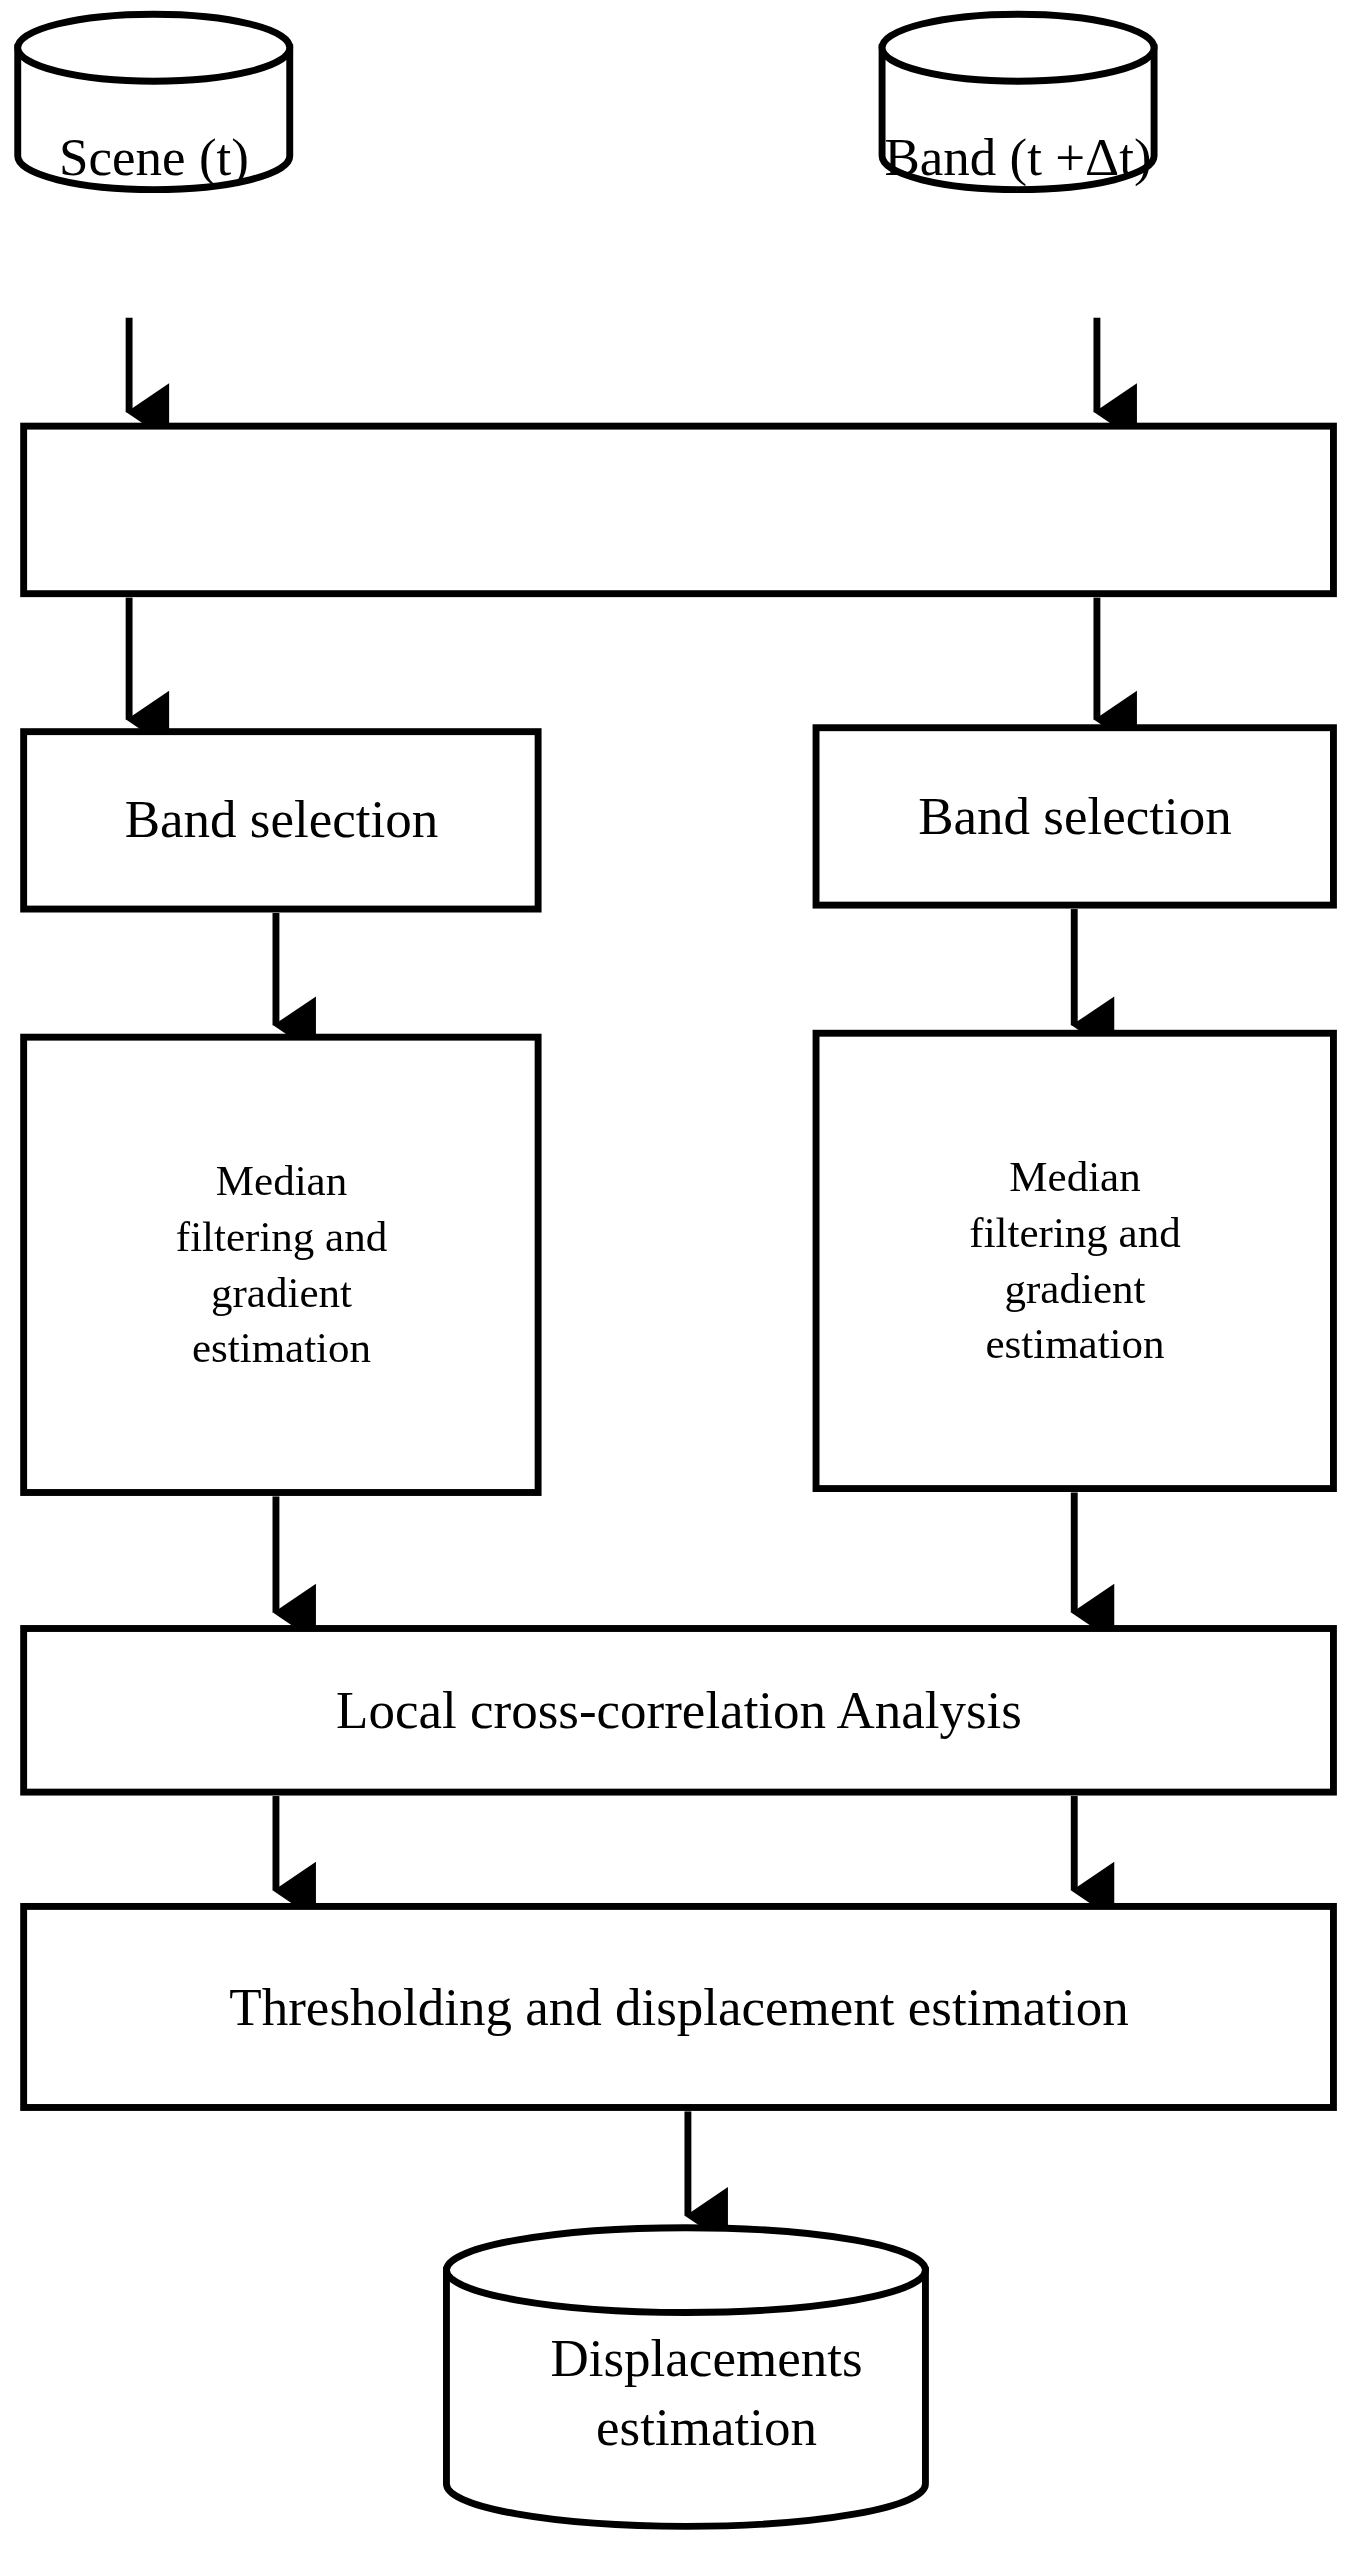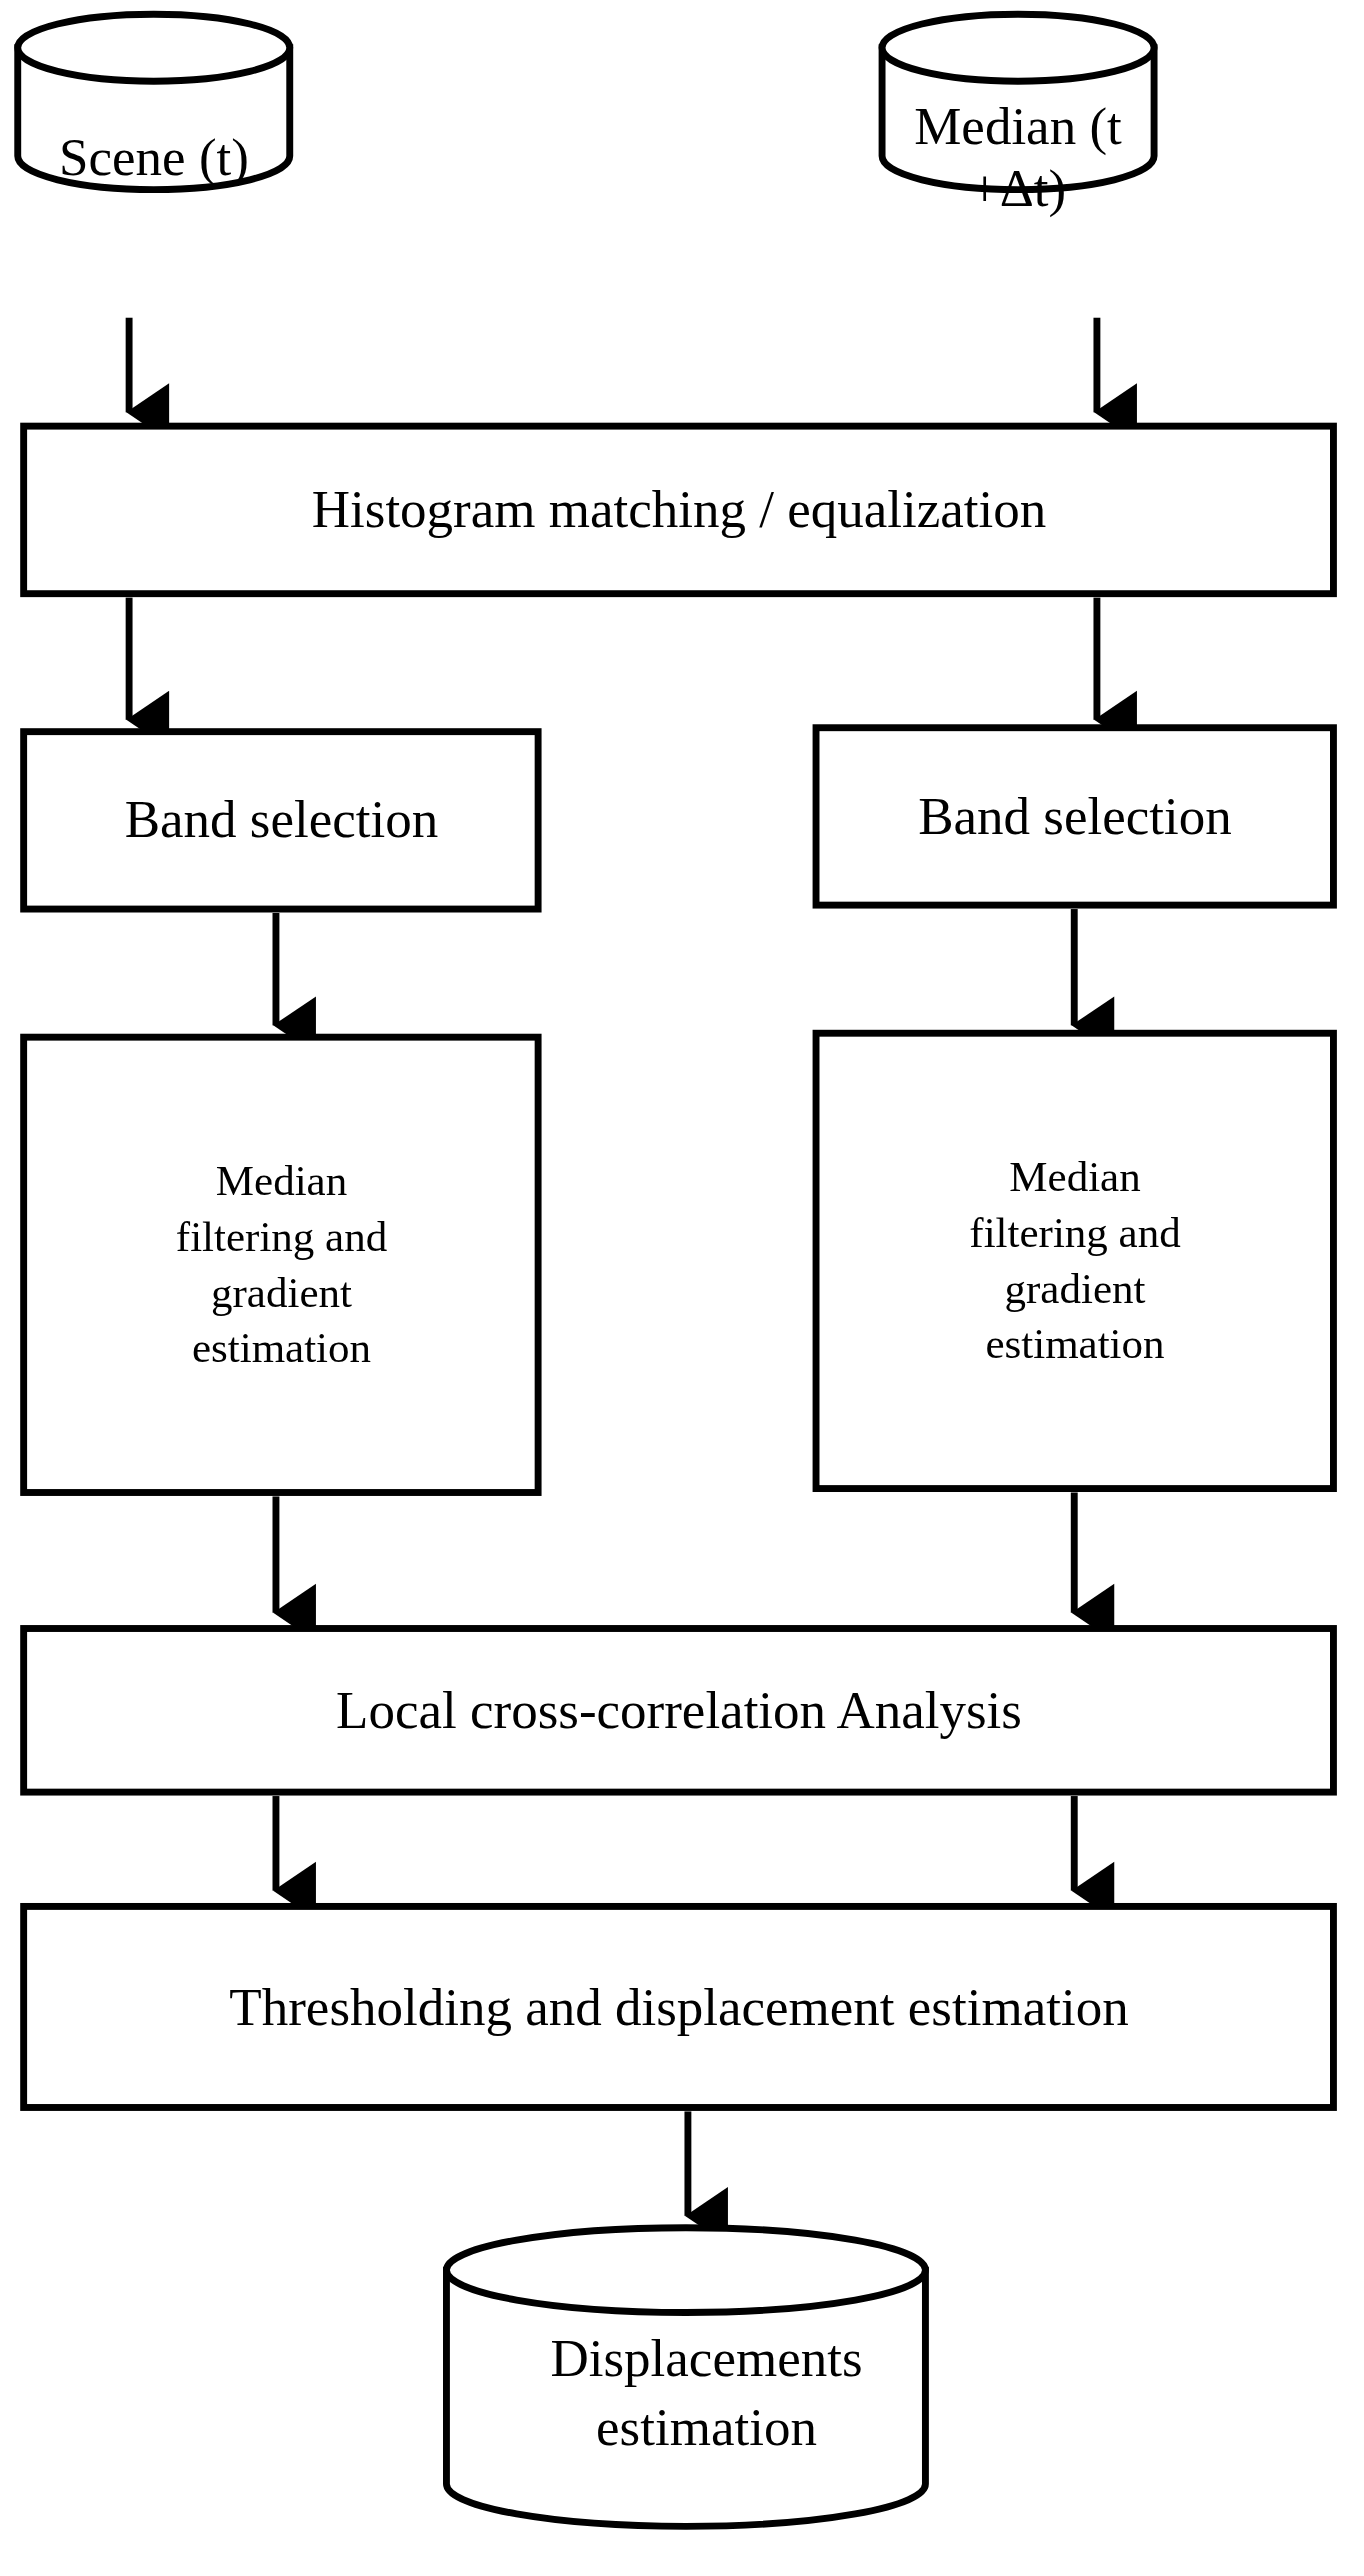--- a/index.html
+++ b/index.html
@@ -89,23 +89,22 @@
     <line x1="698" y1="2142" x2="698" y2="2248" stroke="#000000" stroke-width="7" marker-end="url(#arrowhead)"></line>
 
     <g>
       <path d="M 453 2303 L 453 2520 A 243 43 0 0 0 939 2520 L 939 2303 Z" fill="#ffffff" stroke="#000000" stroke-width="7"></path>
       <ellipse cx="696" cy="2303" rx="243" ry="43" fill="#ffffff" stroke="#000000" stroke-width="7"></ellipse>
     </g>
   </svg>
 
   <div class="node-label cyl-label" style="left:18px; top:118px; width:272px; height:79px;">Scene (t)</div>
 
-  <div class="node-label cyl-label" style="left:882px; top:118px; width:272px; height:79px;">Median (t +Δt)</div>
+  <div class="node-label cyl-label" style="left:882px; top:118px; width:272px; height:79px;">Band (t +Δt)</div>
 
-  <div class="node-label box-label" style="left:24px; top:426px; width:1310px; height:168px;">Histogram matching / equalization</div>
 
   <div class="node-label box-label" style="left:24px; top:731px; width:515px; height:177px;">Band selection</div>
 
   <div class="node-label box-label" style="left:816px; top:728px; width:518px; height:177px;">Band selection</div>
 
   <div class="node-label box-label-tall" style="left:24px; top:1037px; width:515px; height:455px;">Median
 filtering and
 gradient
 estimation</div>
 

